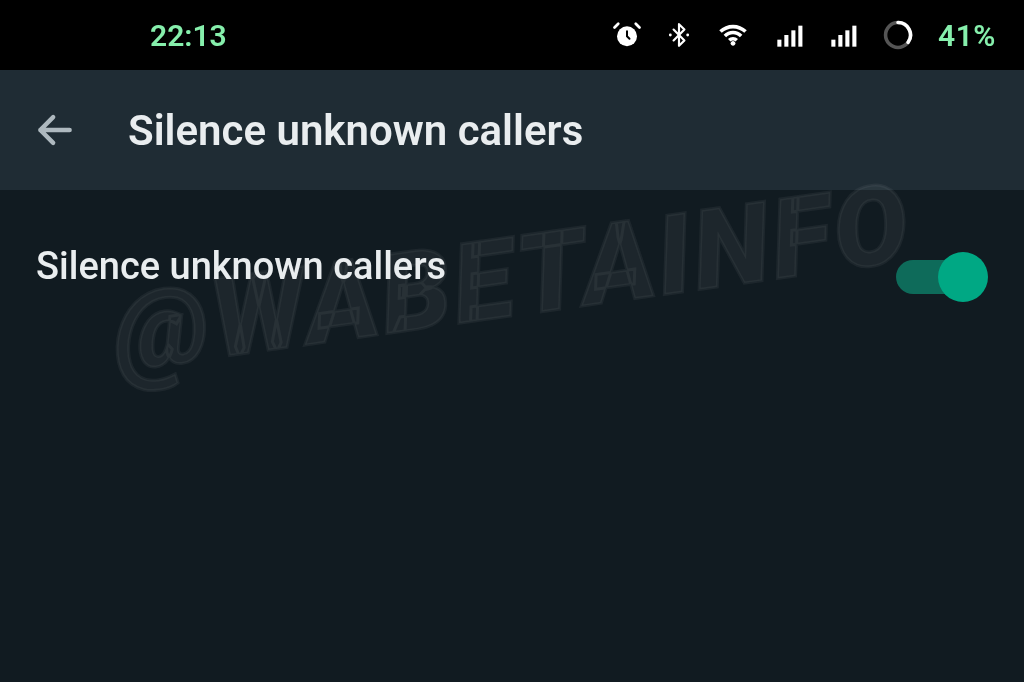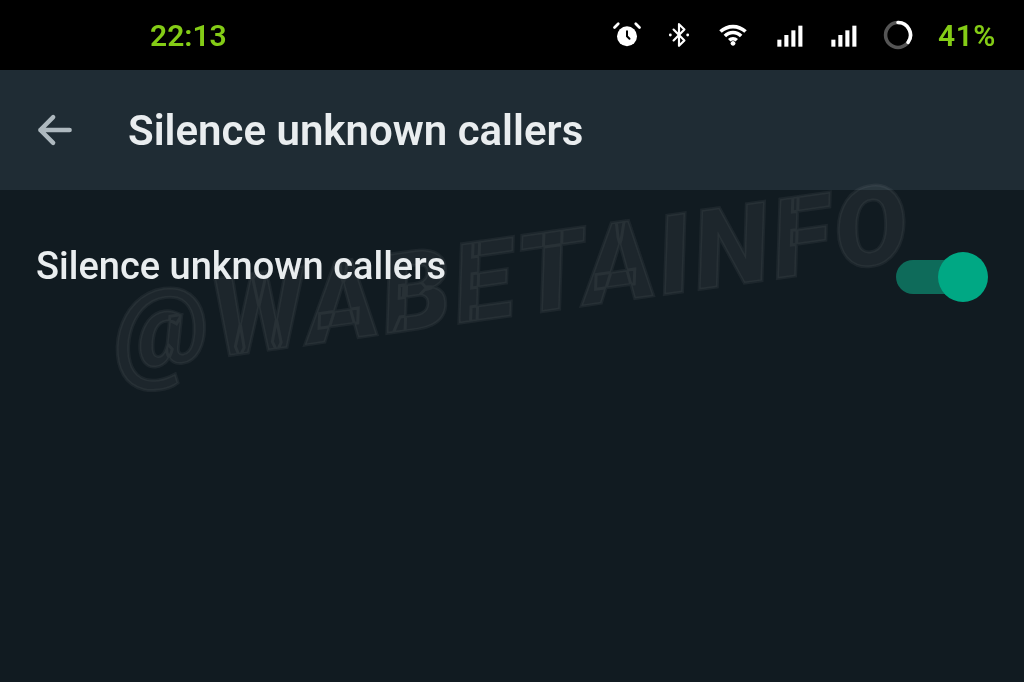--- a/index.html
+++ b/index.html
@@ -7,21 +7,21 @@
   body { background: #111b21; color: #e9edef; position: relative; }
 
   
   .status-bar {
     height: 70px;
     background: #000000;
     display: flex;
     align-items: center;
     justify-content: space-between;
     padding: 0 28px 0 150px;
-    color: #84cc16;
+    color: #86efac;
     font-size: 30px;
     font-weight: 600;
   }
   .status-right {
     display: flex;
     align-items: center;
     gap: 24px;
   }
   .status-right .icon svg { display:block; }
   .battery-text { font-size: 30px; font-weight: 600; letter-spacing: 0.5px; }

